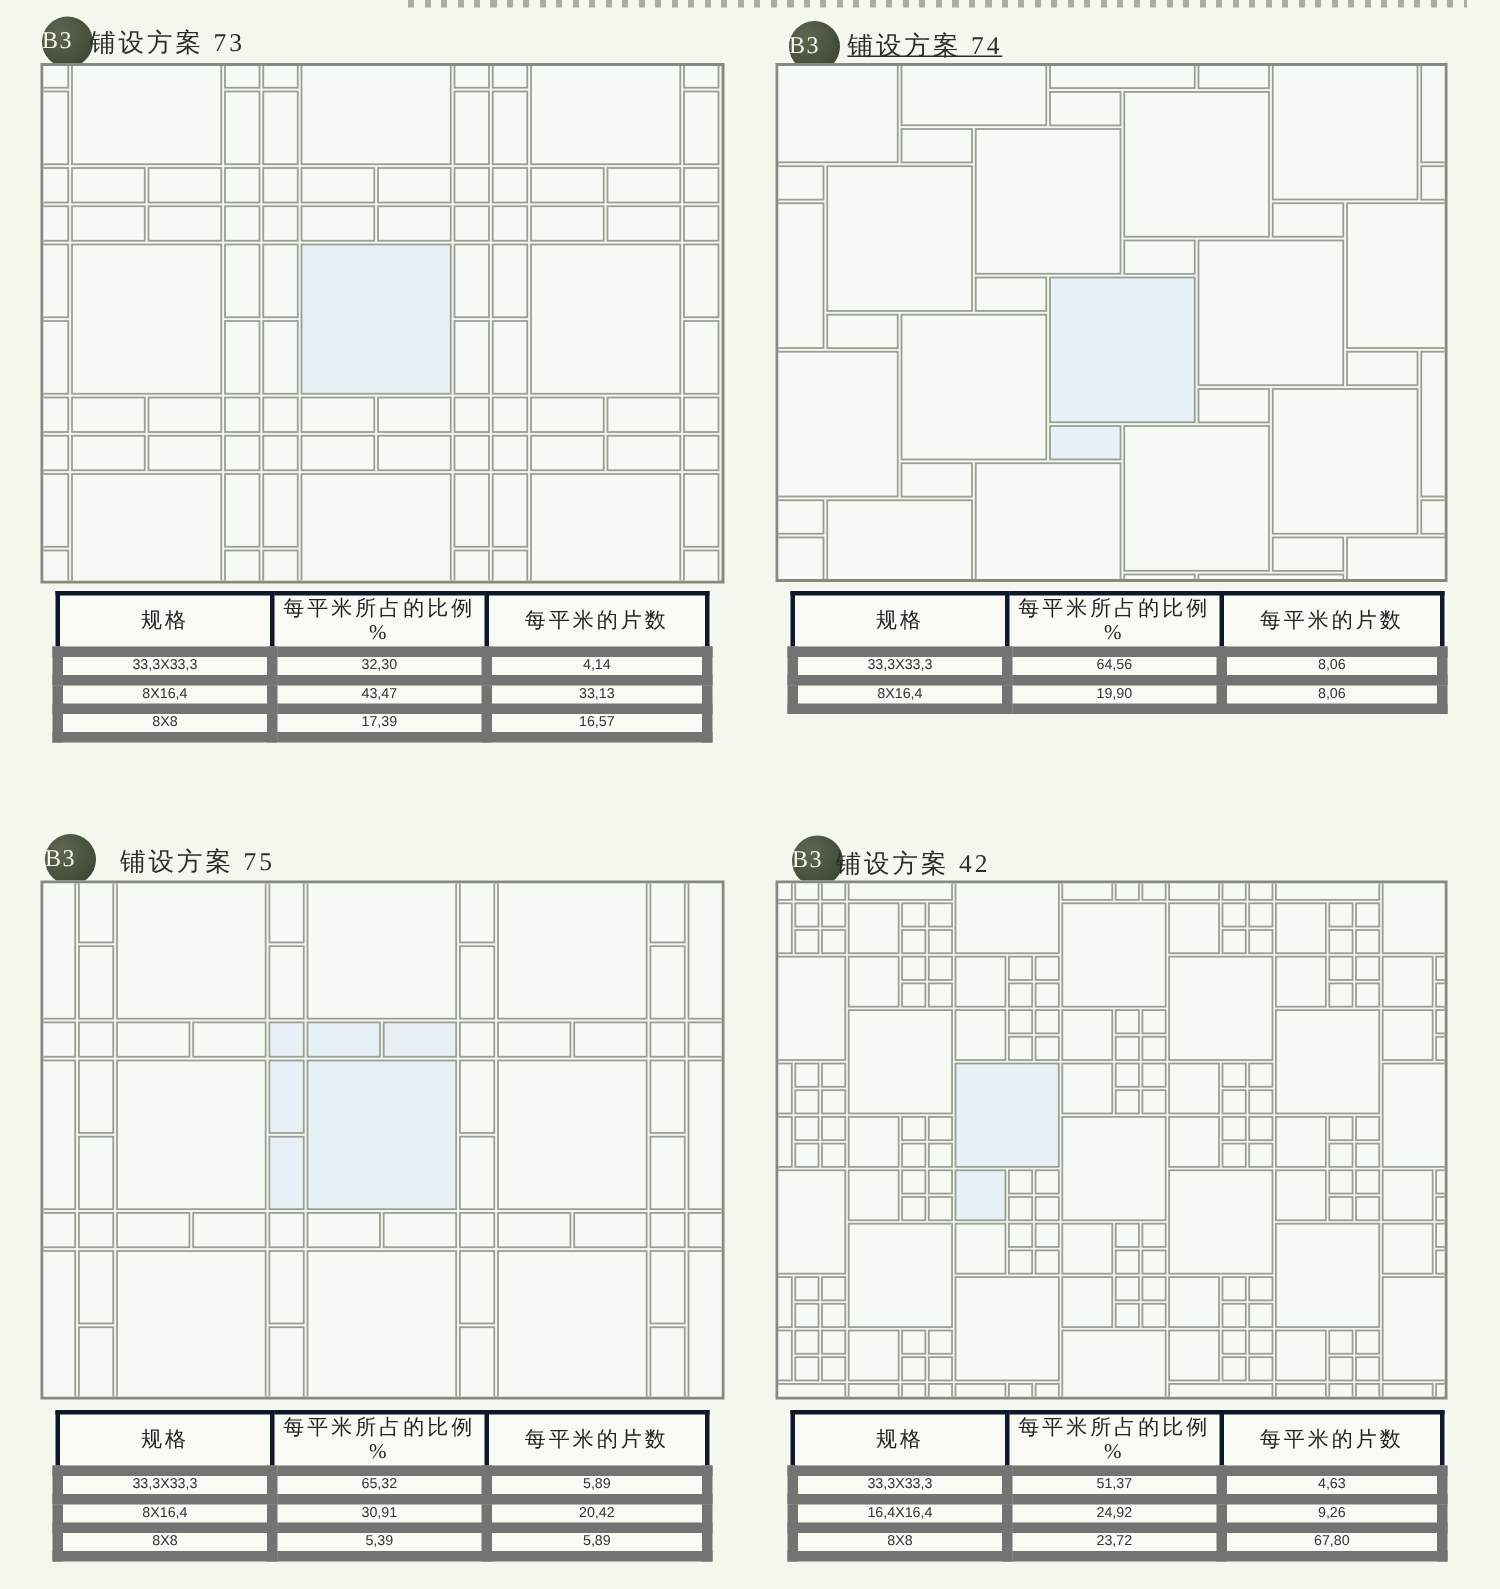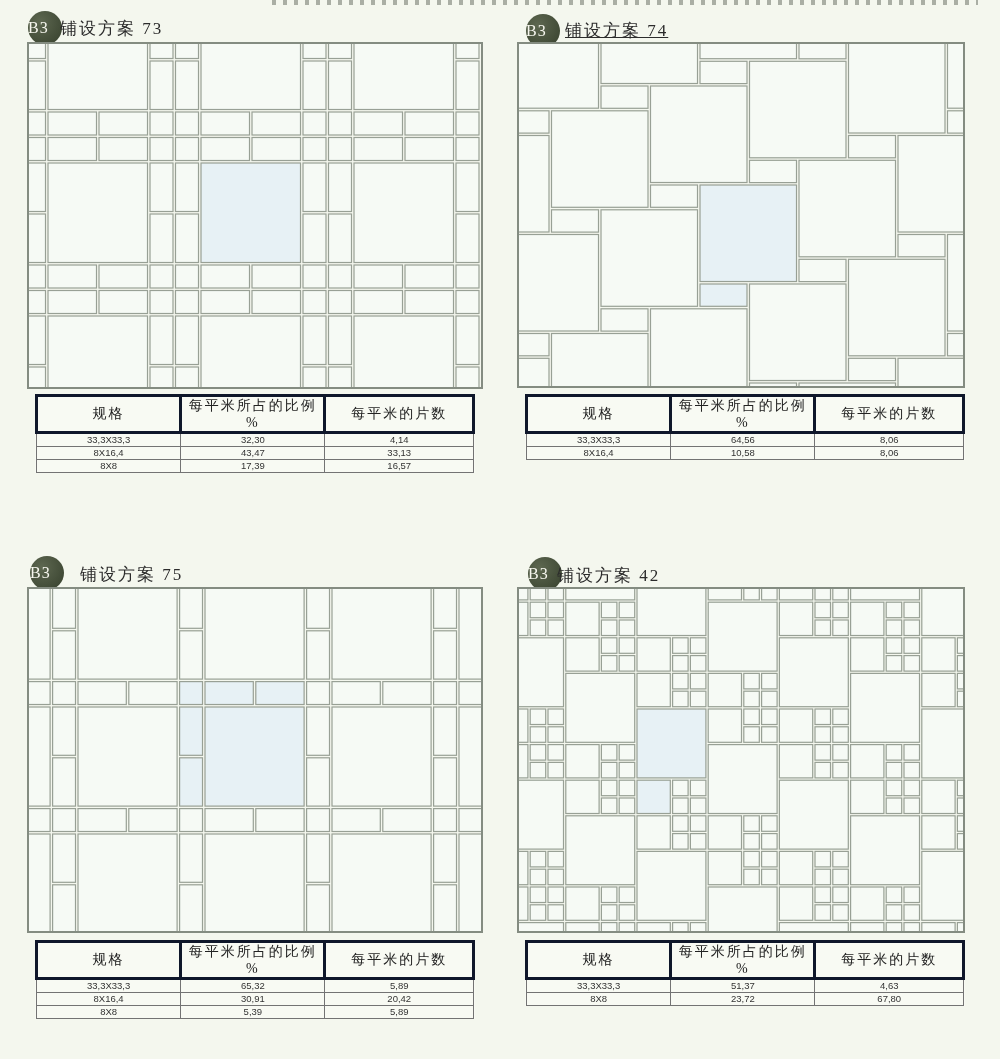--- a/index.html
+++ b/index.html
@@ -29,21 +29,21 @@
   .tblwrap{position:absolute;}
   table.spec{
     border-collapse:collapse;width:100%;height:100%;table-layout:fixed;
     background:#f8faf3;
   }
   table.spec th{
     border:3px solid #0f172a;font-weight:normal;font-size:14px;color:#222;
     font-family:"Liberation Serif",serif;letter-spacing:2px;height:25px;padding:0;
   }
   table.spec td{
-    border:1px solid #737373;font-size:9.5px;color:#333;text-align:center;
+    border:7px solid #737373;font-size:9.5px;color:#333;text-align:center;
     font-family:"Liberation Sans",sans-serif;height:12px;padding:0;line-height:12px;
   }
   table.spec{border:1.5px solid #3d3d3d;}
 </style>
 </head>
 <body>
 
 <div class="top-cut"></div>
 
 <div class="badge" style="left:28px;top:11px;">B3</div>
@@ -229,21 +229,21 @@
         </tr>
       </thead>
       <tbody>
         <tr>
           <td>33,3X33,3</td>
           <td>64,56</td>
           <td>8,06</td>
         </tr>
         <tr>
           <td>8X16,4</td>
-          <td>10,58</td>
+          <td>19,90</td>
           <td>8,06</td>
         </tr>
       </tbody>
     </table>
   </div>
 
 <div class="badge" style="left:30px;top:556px;">B3</div>
 <div class="ptitle" style="left:80px;top:563px;width:352px;">铺设方案 75</div>
 <div class="panel" style="left:27px;top:587px;width:456px;height:346px;">
     <svg width="452" height="342">
@@ -549,19 +549,24 @@
           <th style="width: 34%;">每平米的片数</th>
         </tr>
       </thead>
       <tbody>
         <tr>
           <td>33,3X33,3</td>
           <td>51,37</td>
           <td>4,63</td>
         </tr>
         <tr>
+          <td>16,4X16,4</td>
+          <td>24,92</td>
+          <td>9,26</td>
+        </tr>
+        <tr>
           <td>8X8</td>
           <td>23,72</td>
           <td>67,80</td>
         </tr>
       </tbody>
     </table>
   </div>
 
 </body></html>

